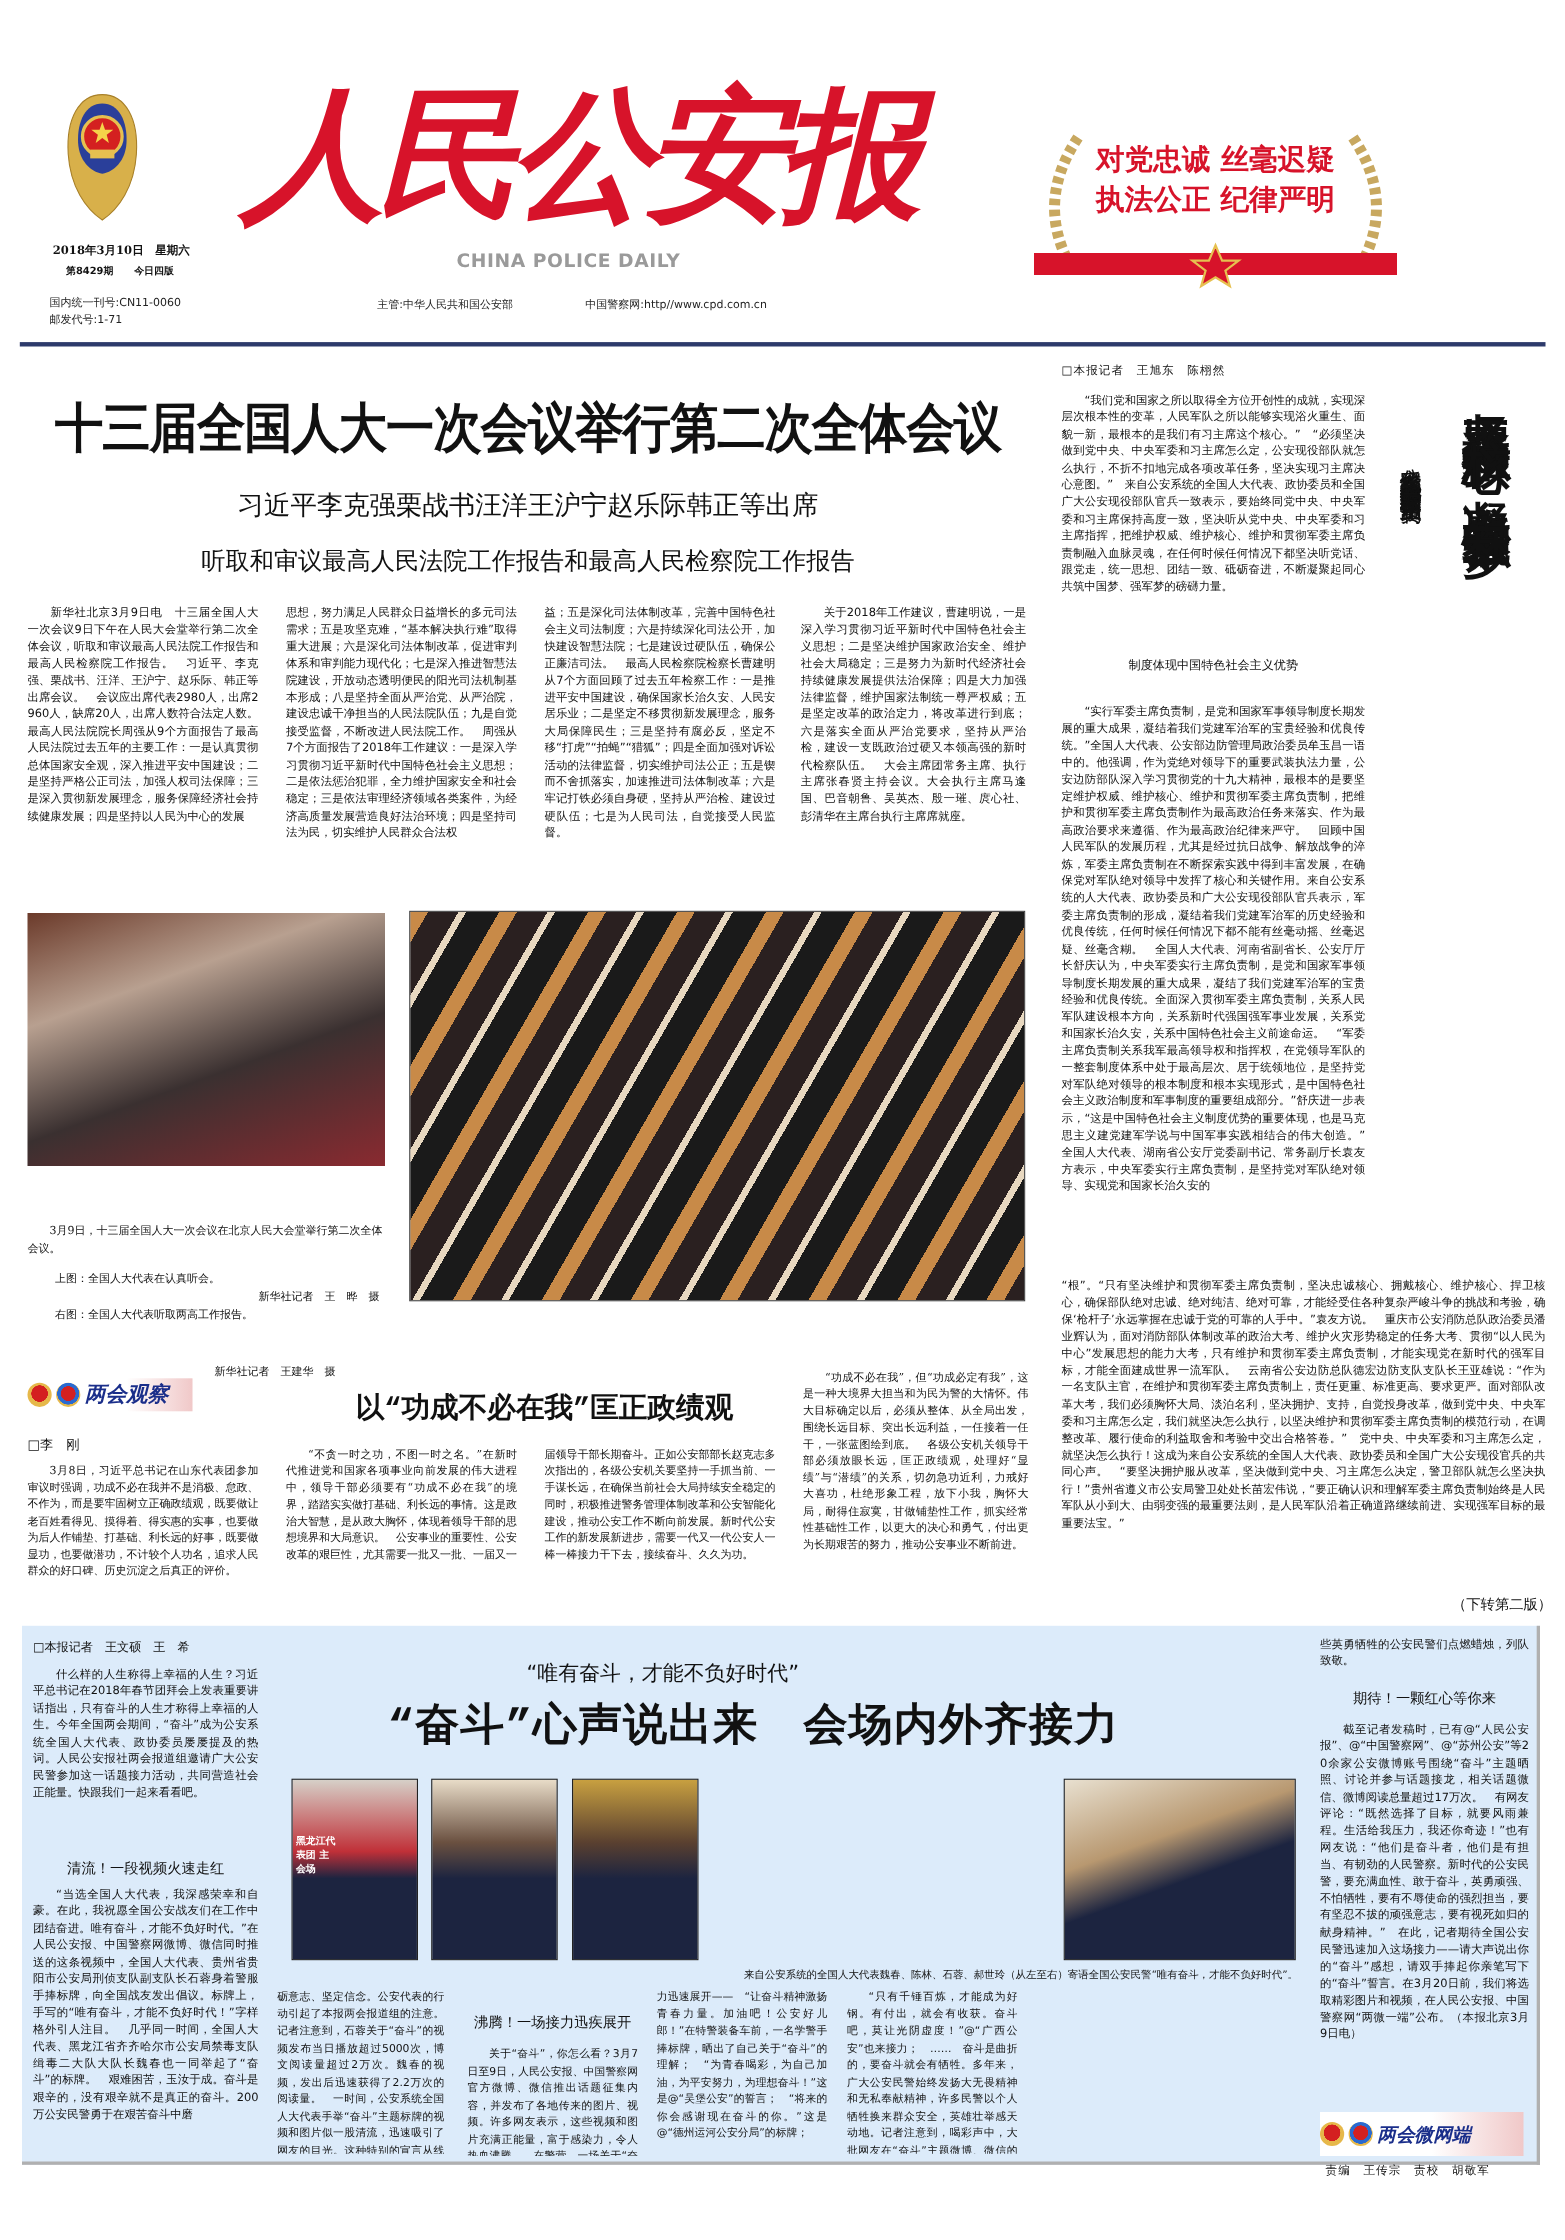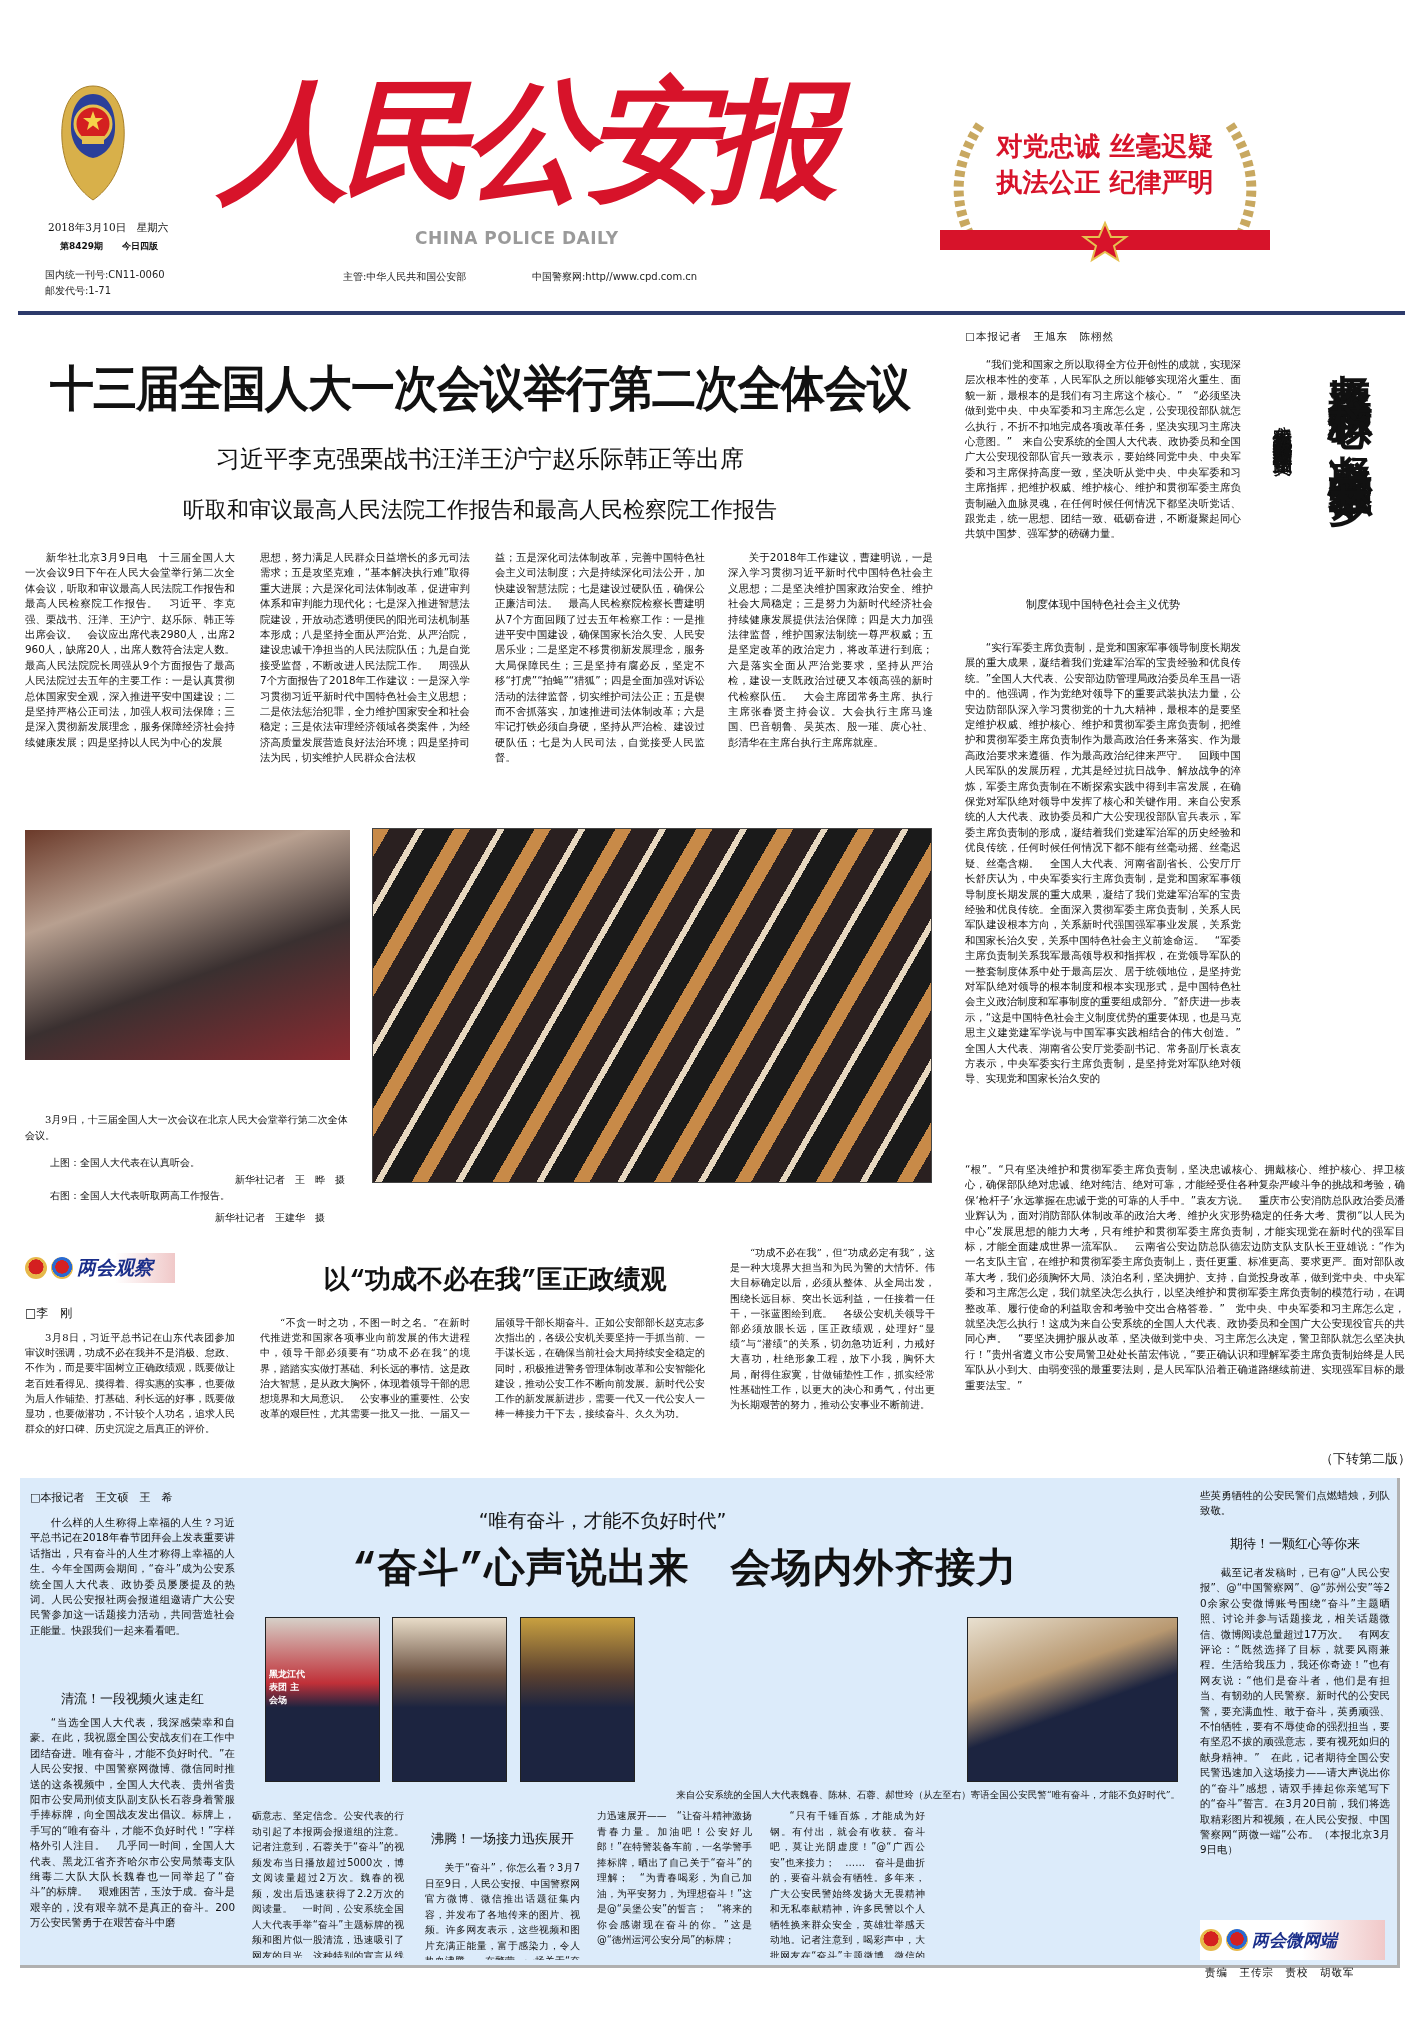--- a/index.html
+++ b/index.html
@@ -34,21 +34,21 @@
 
 <div class="abs" id="emblem">
   <svg width="82" height="130" viewBox="0 0 82 130">
     <path d="M41 8 C20 8 8 30 10 62 C12 92 26 112 41 122 C56 112 70 92 72 62 C74 30 62 8 41 8Z" fill="#d8b04a" stroke="#a8802a"></path>
     <path d="M41 16 C26 16 18 32 19 52 C20 68 30 78 41 80 C52 78 62 68 63 52 C64 32 56 16 41 16Z" fill="#2a3f9a"></path>
     <circle cx="41" cy="46" r="18" fill="#d42020" stroke="#e6c050" stroke-width="3"></circle>
     <polygon points="41,33 43.5,40 51,40 45,44.5 47,52 41,47.5 35,52 37,44.5 31,40 38.5,40" fill="#f5d34a"></polygon>
     <rect x="30" y="58" width="22" height="8" fill="#e6c050"></rect>
   </svg>
 </div>
-<div class="abs serif" style="left:48px;top:221px;font-size:10.5px;font-weight:normal">2018年3月10日　星期六</div>
+<div class="abs serif" style="left:48px;top:221px;font-size:10.5px;font-weight:bold">2018年3月10日　星期六</div>
 <div class="abs" style="left:60px;top:240px;font-size:9px;font-weight:bold">第8429期</div>
 <div class="abs" style="left:122px;top:240px;font-size:9px;font-weight:bold">今日四版</div>
 <div class="abs meta" style="left:45px;top:268px">国内统一刊号:CN11-0060</div>
 <div class="abs meta" style="left:45px;top:284px">邮发代号:1-71</div>
 
 <div class="abs" id="masthead-title">人民公安报</div>
 <div class="abs" id="masthead-en">CHINA POLICE DAILY</div>
 <div class="abs meta" style="left:343px;top:270px">主管:中华人民共和国公安部</div>
 <div class="abs meta" style="left:532px;top:270px">中国警察网:http//www.cpd.com.cn</div>
 
@@ -81,21 +81,21 @@
     <p class="body">关于2018年工作建议，曹建明说，一是深入学习贯彻习近平新时代中国特色社会主义思想；二是坚决维护国家政治安全、维护社会大局稳定；三是努力为新时代经济社会持续健康发展提供法治保障；四是大力加强法律监督，维护国家法制统一尊严权威；五是坚定改革的政治定力，将改革进行到底；六是落实全面从严治党要求，坚持从严治检，建设一支既政治过硬又本领高强的新时代检察队伍。　大会主席团常务主席、执行主席张春贤主持会议。大会执行主席马逢国、巴音朝鲁、吴英杰、殷一璀、庹心社、彭清华在主席台执行主席席就座。</p>
   </div>
 
 <div class="abs photo" style="left:25px;top:830px;width:325px;height:230px;background:linear-gradient(160deg,#6b3a2a 0%,#b8a090 30%,#3a3030 60%,#8a2a30 100%)"></div>
 <div class="abs photo" style="left:372px;top:828px;width:560px;height:355px;border:1px solid #444;background:repeating-linear-gradient(120deg,#c88a48 0 14px,#2a2020 14px 38px,#e8d8c0 38px 44px,#1a1a1a 44px 70px)"></div>
 
 <div class="abs caption serif" style="left:25px;top:1112px;width:325px;text-indent:2em">3月9日，十三届全国人大一次会议在北京人民大会堂举行第二次全体会议。</div>
 <div class="abs caption serif" style="left:50px;top:1155px">上图：全国人大代表在认真听会。</div>
 <div class="abs caption" style="left:195px;top:1172px;width:150px;text-align:right">新华社记者　王　晔　摄</div>
 <div class="abs caption serif" style="left:50px;top:1188px">右图：全国人大代表听取两高工作报告。</div>
-<div class="abs caption" style="left:195px;top:1210px;width:150px;text-align:center">新华社记者　王建华　摄</div>
+<div class="abs caption" style="left:195px;top:1240px;width:150px;text-align:left">新华社记者　王建华　摄</div>
 
 <div class="abs serif" style="left:965px;top:330px;font-size:10.5px;letter-spacing:1px">□本报记者　王旭东　陈栩然</div>
 <div class="abs vert hd" style="left:1318px;top:340px;font-size:44px;line-height:60px;height:840px;letter-spacing:4px">坚定不移维护核心　凝心聚力筑强军梦</div>
 <div class="abs vert" style="left:1270px;top:410px;font-size:20px;font-weight:normal;height:700px;letter-spacing:1px"></div>
 <div class="abs vert" style="left:1270px;top:410px;font-size:20px;font-weight:normal;height:700px;letter-spacing:1px;writing-mode:vertical-rl">公安系统代表委员和公安现役部队官兵坚决维护和贯彻军委主席负责制</div>
 
 <div class="col" style="left:965px;top:357px;width:276px;height:225px">
     <p class="body">“我们党和国家之所以取得全方位开创性的成就，实现深层次根本性的变革，人民军队之所以能够实现浴火重生、面貌一新，最根本的是我们有习主席这个核心。”　“必须坚决做到党中央、中央军委和习主席怎么定，公安现役部队就怎么执行，不折不扣地完成各项改革任务，坚决实现习主席决心意图。”　来自公安系统的全国人大代表、政协委员和全国广大公安现役部队官兵一致表示，要始终同党中央、中央军委和习主席保持高度一致，坚决听从党中央、中央军委和习主席指挥，把维护权威、维护核心、维护和贯彻军委主席负责制融入血脉灵魂，在任何时候任何情况下都坚决听党话、跟党走，统一思想、团结一致、砥砺奋进，不断凝聚起同心共筑中国梦、强军梦的磅礴力量。</p>
   </div>
 <div class="abs" style="left:965px;top:597px;width:276px;text-align:center;font-size:11px">制度体现中国特色社会主义优势</div>

